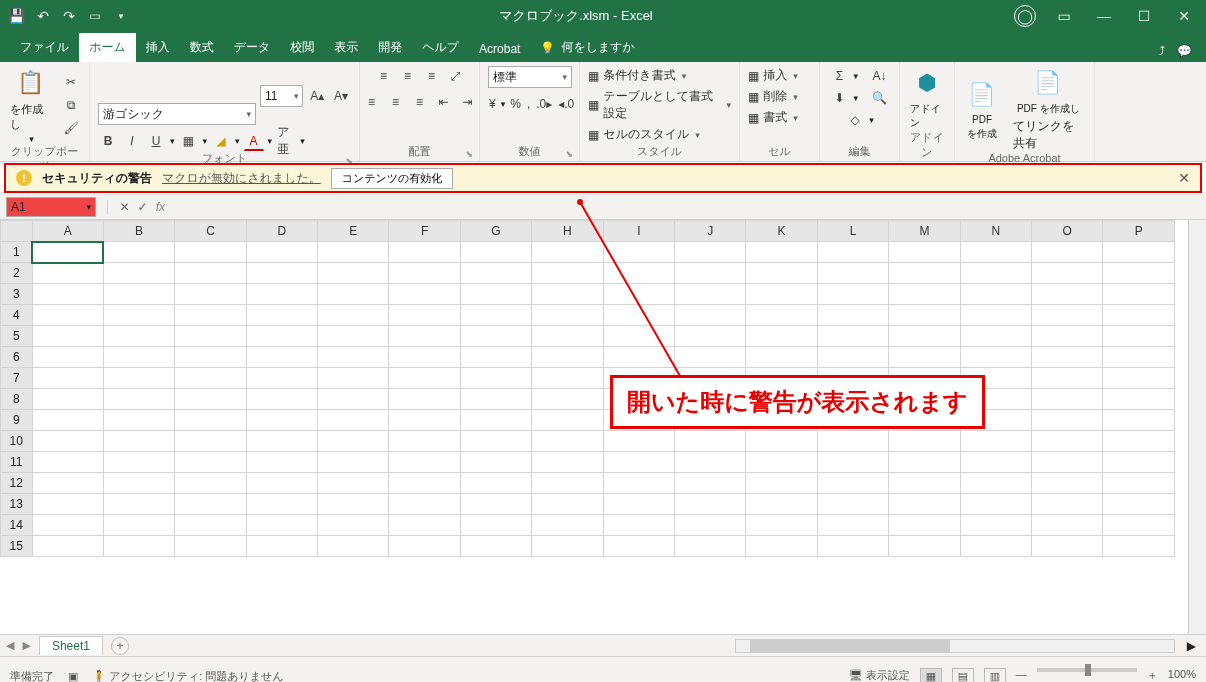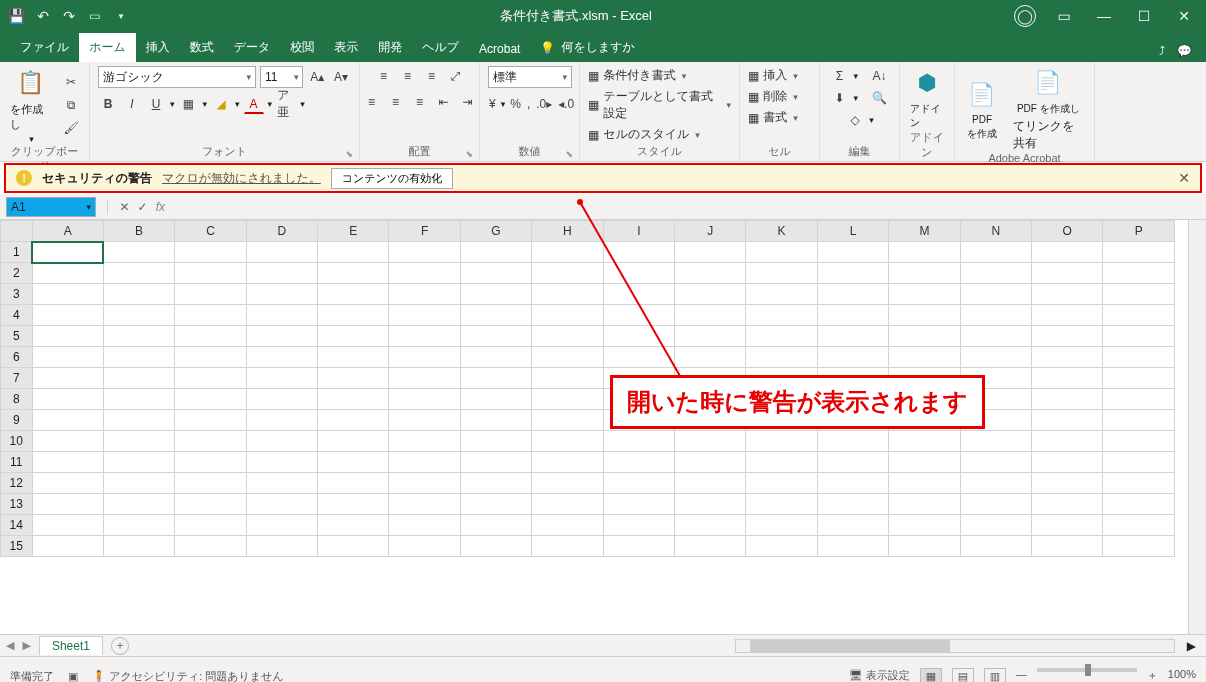--- a/index.html
+++ b/index.html
@@ -34,21 +34,21 @@
   .txtbtn .caret { font-size:9px; color:#666; margin-left:2px;}
 
   .security { height:30px; background:#fdf6d8; border:2px solid #e60000; display:flex; align-items:center; padding:0 10px; gap:10px; position:relative; margin:1px 4px 1px 4px;}
   .security .shield { width:16px; height:16px; border-radius:50%; background:#f0c430; color:#fff; display:flex; align-items:center; justify-content:center; font-weight:bold; font-size:11px;}
   .security .bold { font-weight:bold; font-size:12px;}
   .security .link { color:#555; text-decoration:underline; font-size:12px;}
   .security button { background:#fff; border:1px solid #ababab; padding:2px 10px; font-size:11px;}
   .security .close { margin-left:auto; font-size:14px; color:#555; cursor:pointer;}
 
   .fbar { height:26px; background:#f3f2f1; border-bottom:1px solid #d0d0d0; display:flex; align-items:center; padding:0 6px; gap:8px;}
-  .namebox { width:90px; height:20px; border:1px solid #ababab; background:#0ea5e9; padding:0 4px; display:flex; align-items:center;}
+  .namebox { width:90px; height:20px; border:1px solid #ababab; background:#ef4444; padding:0 4px; display:flex; align-items:center;}
   .namebox .caret{ margin-left:auto; font-size:9px;}
   .fbar .fx { color:#888; font-style:italic;}
   .fbar .fxico{ color:#666;}
 
   .grid-area { position:relative; height: calc(682px - 32px - 30px - 100px - 34px - 26px - 22px - 24px); background:#fff;}
   table.grid { border-collapse:collapse; table-layout:fixed; width:1175px;}
   .grid th, .grid td { border:1px solid #d4d4d4; height:21px; font-size:12px; font-weight:normal; text-align:center;}
   .grid thead th { background:#e6e6e6; color:#333;}
   .grid .rowh { background:#e6e6e6; width:30px;}
   .grid .corner{ background:#e6e6e6; width:30px;}
@@ -77,21 +77,21 @@
 <body>
 
 <div class="titlebar">
   <div class="qat">
     <span class="ico">💾</span>
     <span class="ico">↶</span>
     <span class="ico">↷</span>
     <span class="ico" style="font-size:12px;">▭</span>
     <span class="ico" style="font-size:9px;">▾</span>
   </div>
-  <div class="title-center">条件付き書式.xlsm  -  Excel</div>
+  <div class="title-center">マクロブック.xlsm  -  Excel</div>
   <div class="title-right">
     <span class="ico" style="border:1px solid #fff;border-radius:50%;width:22px;height:22px;">◯</span>
     <span class="ico">▭</span>
     <span class="ico">—</span>
     <span class="ico">☐</span>
     <span class="ico">✕</span>
   </div>
 </div>
 
 <div class="tabs">
@@ -129,21 +129,21 @@
         <span class="sm">⧉</span>
         <span class="sm">🖌</span>
       </div>
     </div>
     <div class="group-label"><span>クリップボード</span><span class="launcher">⬊</span></div>
   </div>
 
   <div class="group" style="width:270px;">
     <div class="group-body col" style="align-items:stretch;gap:6px;">
       <div class="row">
-        <div class="combo" style="width:160px;">
+        <div class="combo" style="width:160px;margin-top:37px;">
             <span>游ゴシック</span>
             <span class="caret">▾</span>
           </div>
         <div class="combo" style="width:44px;">
             <span>11</span>
             <span class="caret">▾</span>
           </div>
         <span class="sm">A▴</span>
         <span class="sm">A▾</span>
       </div>

